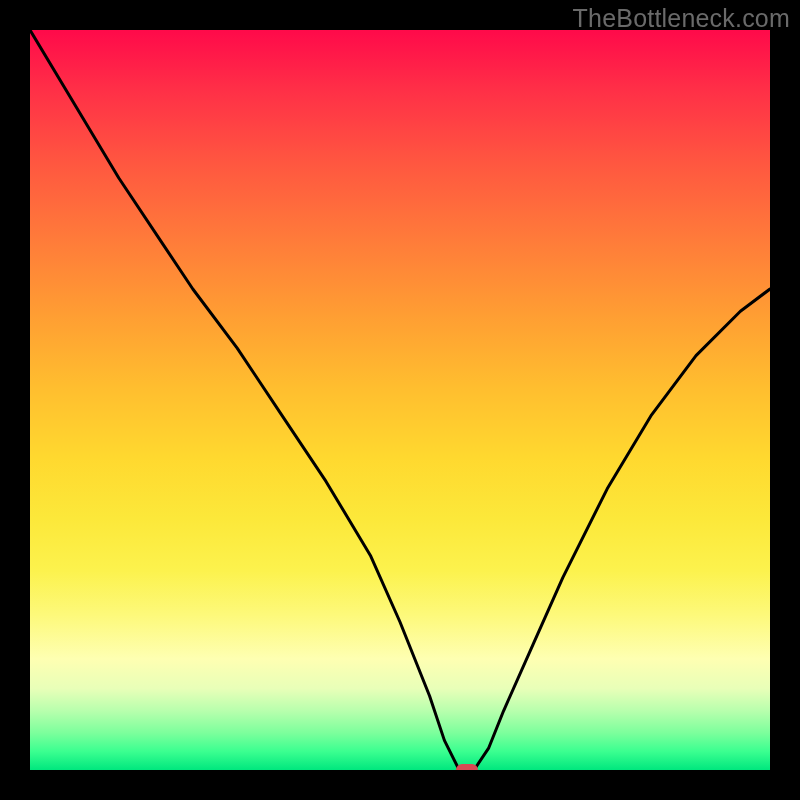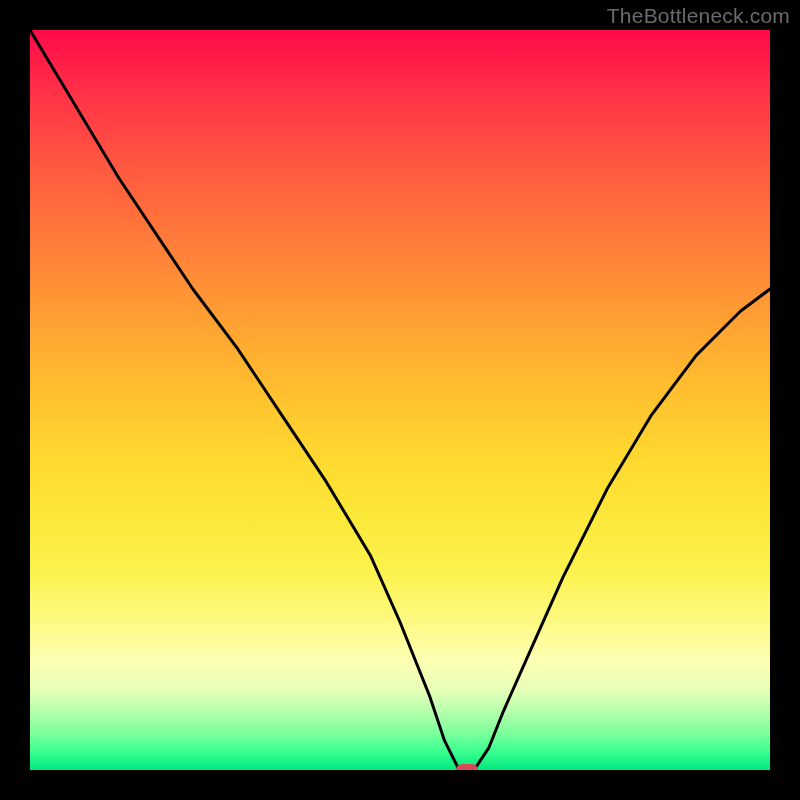--- a/index.html
+++ b/index.html
@@ -15,21 +15,21 @@
     position: relative;
     width: 800px;
     height: 800px;
     background: #000;
   }
   .watermark {
     position: absolute;
     top: 4px;
     right: 10px;
     color: #6a6a6a;
-    font-size: 21px;
+    font-size: 25px;
     font-weight: 400;
     letter-spacing: 0.2px;
     z-index: 10;
   }
   .plot-area {
     position: absolute;
     left: 30px;
     top: 30px;
     width: 740px;
     height: 740px;

